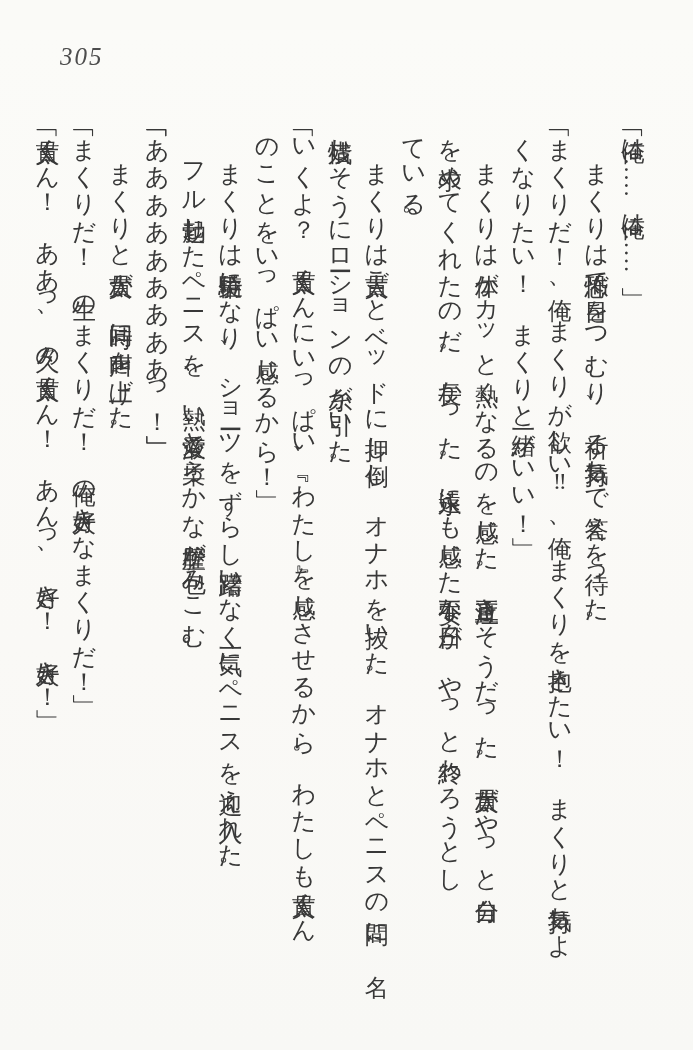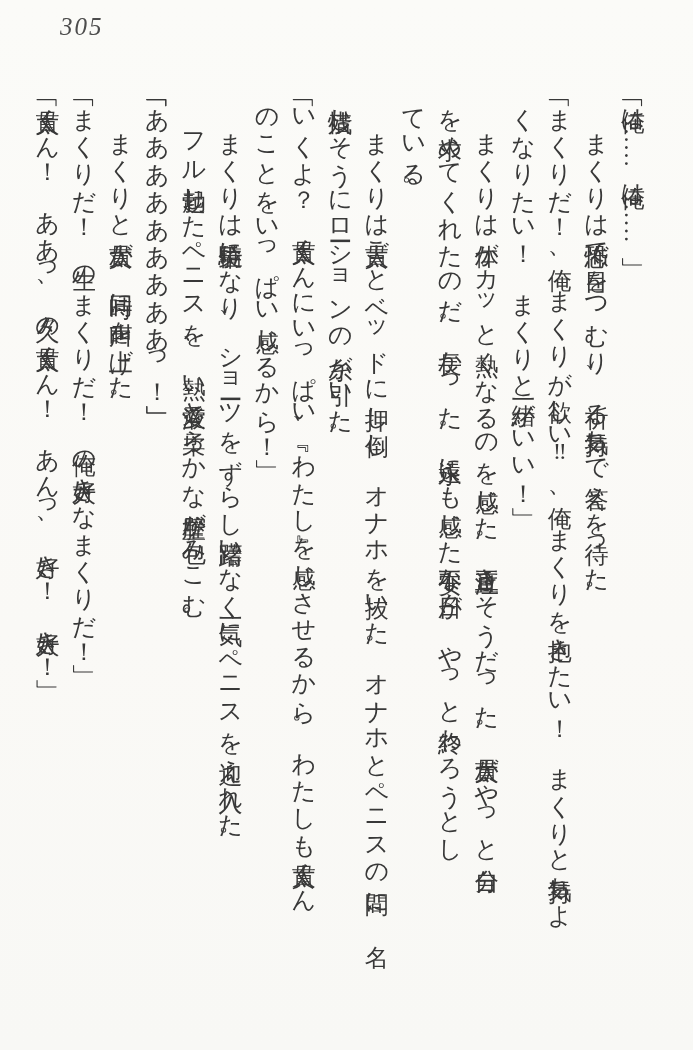--- a/index.html
+++ b/index.html
@@ -11,20 +11,21 @@
       height: 1050px;
       position: relative;
       overflow: hidden;
       background: #fafaf7;
       font-family: "Liberation Serif", "DejaVu Serif", serif;
     }
     .book-page {
       position: absolute;
       inset: 0;
       background: linear-gradient(180deg, #fbfbf8 0%, #faf9f6 60%, #f8f8f5 100%);
+      margin-top: 30px;
     }
     .page-number {
       position: absolute;
       top: 14px;
       left: 60px;
       font-size: 25px;
       font-style: italic;
       color: #4d4d4d;
       letter-spacing: 2px;
       line-height: 1;

